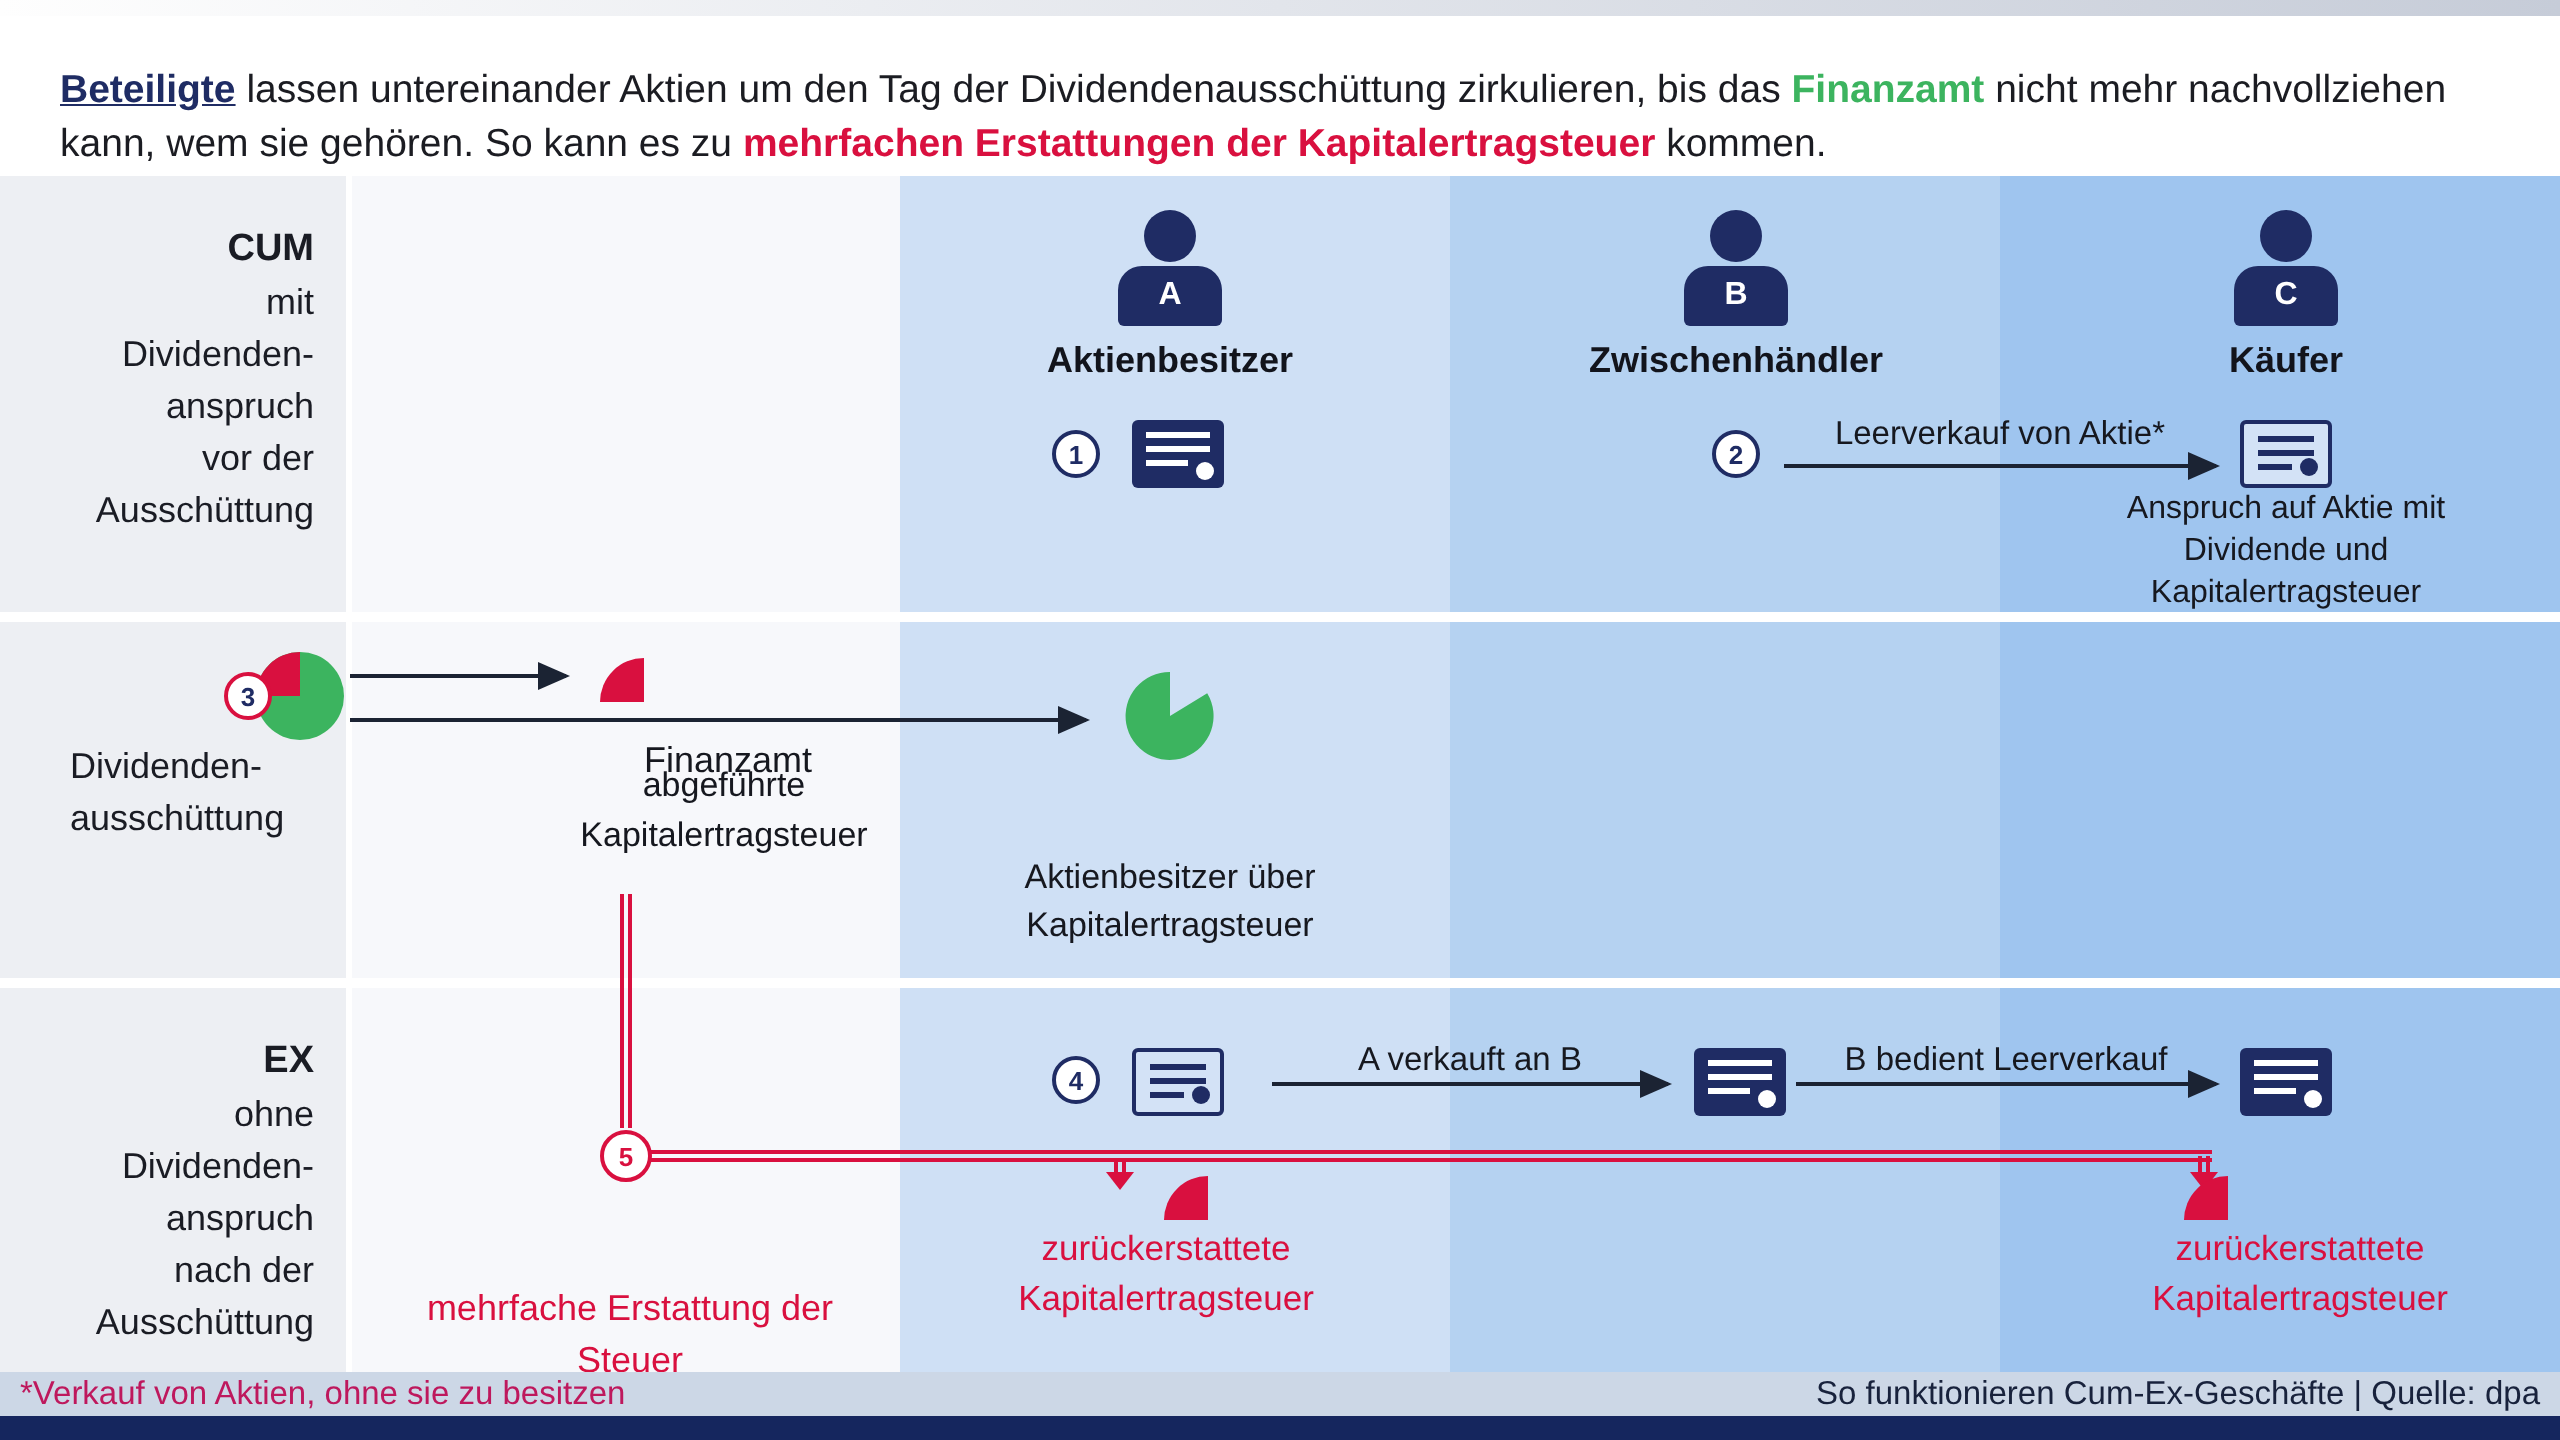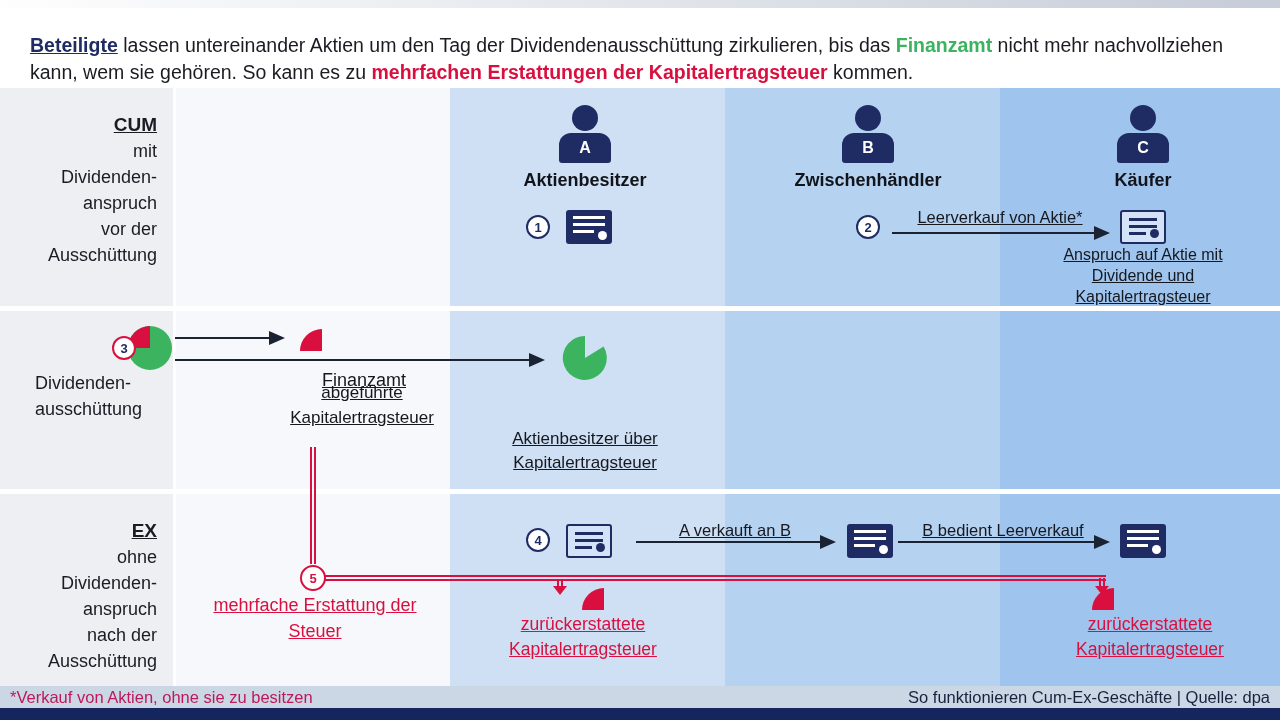--- a/index.html
+++ b/index.html
@@ -26,21 +26,21 @@
   .rowgap { position:absolute; left:0; width:1280px; height:5px; background:#fff; }
   .rowgap.g1 { top:306px; } .rowgap.g2 { top:489px; }
   .vgap { position:absolute; left:173px; top:88px; width:3px; height:598px; background:#fff; }
 
   .overlay { position:absolute; left:0; top:0; pointer-events:none; z-index:2; }
   .el { position:absolute; z-index:3; }
 
   
   .side-label { position:absolute; z-index:3; left:0; width:157px; text-align:right;
     font-size:18px; line-height:26px; color:#1a1c24; }
-  .side-label .side-title { font-weight:bold; font-size:19px;text-decoration:underline; }
+  .side-label .side-title { font-weight:bold; font-size:19px; }
   .side-label .side-body { white-space:pre-line; }
   .side-label.mid { left:35px; width:170px; text-align:left; }
 
   
   .person { position:absolute; z-index:3; width:56px; height:58px; }
   .person .head { width:26px; height:26px; border-radius:50%; background:var(--navy); margin:0 auto; }
   .person .pbody { width:52px; height:30px; margin:2px 0 0 2px; background:var(--navy);
     border-radius:12px 12px 3px 3px; display:flex; align-items:center; justify-content:center; }
   .person .pletter { color:#fff; font-weight:bold; font-size:16px; }
   .actor-label { position:absolute; z-index:3; width:220px; text-align:center;
@@ -59,21 +59,21 @@
   .cert .cl { height:3px; margin:4px 7px 0 7px; }
   .cert .cl.first { margin-top:6px; }
   .cert .cl.short { margin-right:18px; }
   .cert .dot { position:absolute; right:5px; bottom:4px; width:9px; height:9px; border-radius:50%; }
   .cert.filled { background:var(--navy); }
   .cert.filled .cl, .cert.filled .dot { background:#fff; }
   .cert.outline { background:#d3e2f6; border:2px solid var(--navy); }
   .cert.outline .cl, .cert.outline .dot { background:var(--navy); }
 
   
-  .txt { position:absolute; z-index:3; text-align:center; font-size:17px; line-height:24px; color:#16181f;text-decoration:underline; }
+  .txt { position:absolute; z-index:3; text-align:center; font-size:17px; line-height:24px; color:#16181f; }
   .txt.sm { font-size:16.5px; line-height:22px; }
   .txt.lg { font-size:18px; line-height:26px; }
   .txt.redtxt { color:var(--red); }
 
   
   .footerband { position:absolute; z-index:3; left:0; top:686px; width:1280px; height:22px; background:var(--footer-bg); }
   .footnote { position:absolute; left:10px; top:0; font-size:16.5px; line-height:22px; color:#be185d; }
   .source { position:absolute; right:10px; top:0; font-size:16.5px; line-height:22px; color:#18223c; }
   .bottombar { position:absolute; z-index:3; left:0; top:708px; width:1280px; height:12px; background:var(--bottom-bar); }
 </style>
@@ -211,21 +211,21 @@
     <div class="cl short"></div>
     <div class="dot"></div>
   </div>
   <div class="badge red" style="left:300px;top:565px">5</div>
   <svg class="el" style="left:578px;top:584px" width="28" height="28" viewBox="0 0 28 28">
     <path d="M26 26 L26 4 A22 22 0 0 0 4 26 Z" style="fill:var(--red)"></path>
   </svg>
   <svg class="el" style="left:1088px;top:584px" width="28" height="28" viewBox="0 0 28 28">
     <path d="M26 26 L26 4 A22 22 0 0 0 4 26 Z" style="fill:var(--red)"></path>
   </svg>
-  <div class="txt lg redtxt" style="left:200px;top:592px;width:230px">mehrfache Erstattung der Steuer</div>
+  <div class="txt lg redtxt" style="left:200px;top:641px;width:230px">mehrfache Erstattung der Steuer</div>
   <div class="txt redtxt" style="left:483px;top:612px;width:200px;font-size:17.5px;line-height:25px">zurückerstattete Kapitalertragsteuer</div>
   <div class="txt redtxt" style="left:1050px;top:612px;width:200px;font-size:17.5px;line-height:25px">zurückerstattete Kapitalertragsteuer</div>
 
   <div class="footerband">
     <div class="footnote">*Verkauf von Aktien, ohne sie zu besitzen</div>
     <div class="source">So funktionieren Cum-Ex-Geschäfte | Quelle: dpa</div>
   </div>
   <div class="bottombar"></div>
 
 </div>

